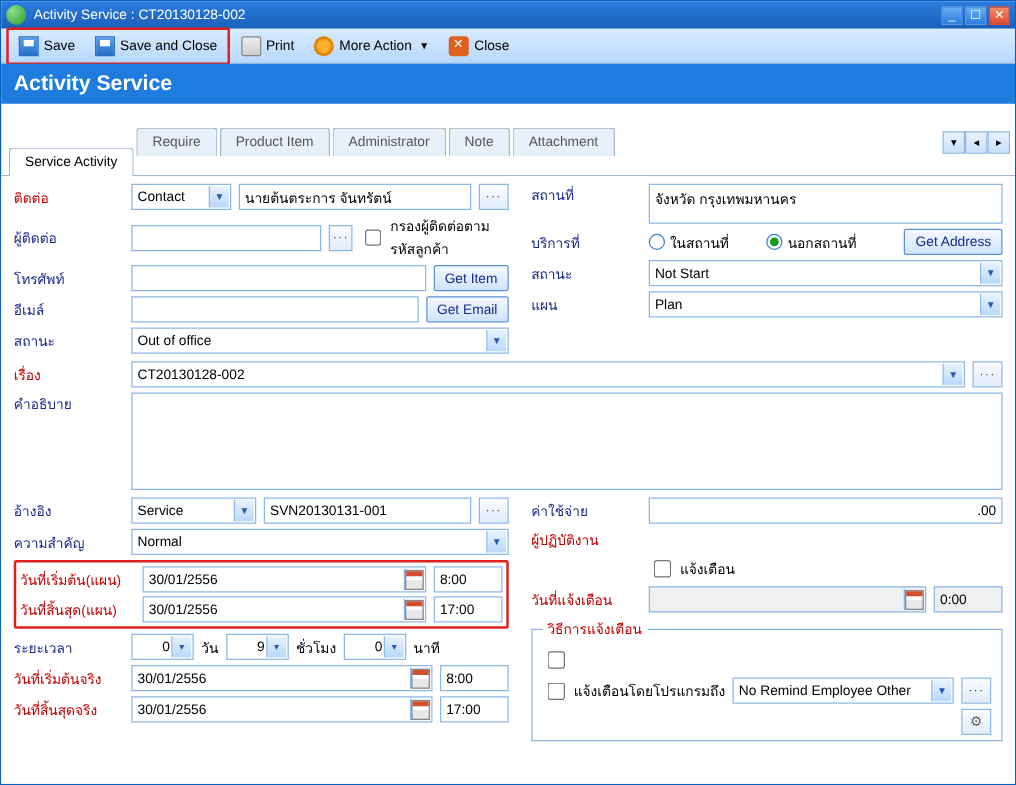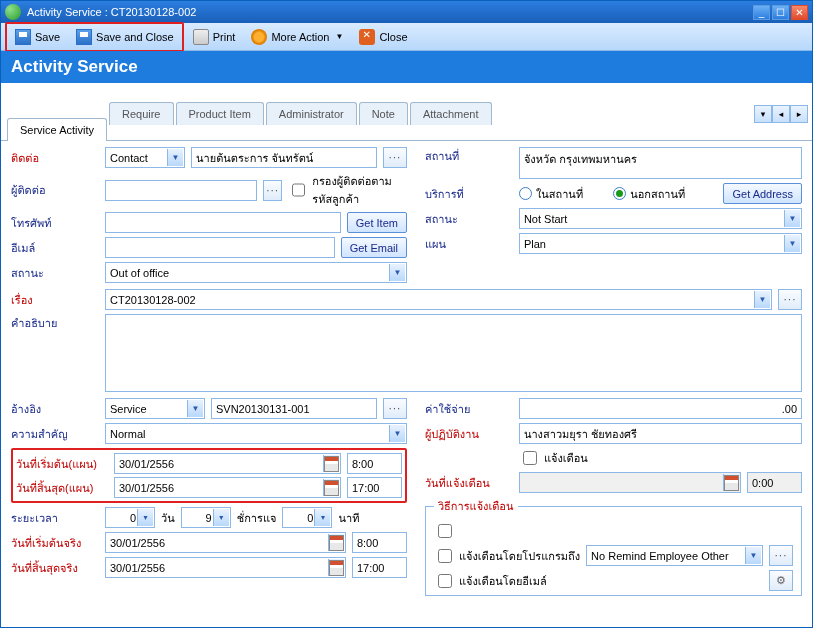--- a/index.html
+++ b/index.html
@@ -244,21 +244,21 @@
           <span class="lbl">ระยะเวลา</span>
           <div class="combo" style="width:50px">
               <span class="num" style="flex:1">0</span>
               <span class="cbtn">▾</span>
             </div>
           <span>วัน</span>
           <div class="combo" style="width:50px">
               <span class="num" style="flex:1">9</span>
               <span class="cbtn">▾</span>
             </div>
-          <span>ชั่การแจ</span>
+          <span>ชั่วโมง</span>
           <div class="combo" style="width:50px">
               <span class="num" style="flex:1">0</span>
               <span class="cbtn">▾</span>
             </div>
           <span>นาที</span>
         </div>
         <div class="row">
           <span class="lbl req">วันที่เริ่มต้นจริง</span>
           <div class="combo" style="flex:1">
               <span>30/01/2556</span>
@@ -280,21 +280,20 @@
         </div>
       </div>
 
       <div class="col" style="flex:1">
         <div class="row">
           <span class="lbl">ค่าใช้จ่าย</span>
           <input type="text" class="fld num" style="flex: 1 1 0%;" value=".00">
         </div>
         <div class="row">
           <span class="lbl req">ผู้ปฏิบัติงาน</span>
-          <input type="text" class="fld" style="flex: 1 1 0%;" value="นางสาวมยุรา ชัยทองศรี">
         </div>
         <div class="row">
           <span class="lbl"></span>
           <label class="chk">
               <input type="checkbox" style="">
               <span>แจ้งเตือน</span>
             </label>
         </div>
         <div class="row">
           <span class="lbl req">วันที่แจ้งเตือน</span>
@@ -319,24 +318,20 @@
                 <input type="checkbox" style="">
                 <span>แจ้งเตือนโดยโปรแกรมถึง</span>
               </label>
             <div class="combo" style="flex:1">
                 <span>No Remind Employee Other</span>
                 <span class="cbtn">▼</span>
               </div>
             <span class="lookup">···</span>
           </div>
           <div class="row" style="margin-bottom:0">
-            <label class="chk">
-                <input type="checkbox" style="">
-                <span>แจ้งเตือนโดยอีเมล์</span>
-              </label>
             <span style="flex:1"></span>
             <span class="gearbtn">⚙</span>
           </div>
         </fieldset>
       </div>
     </div>
   </div>
 </div>
 
 </body></html>

